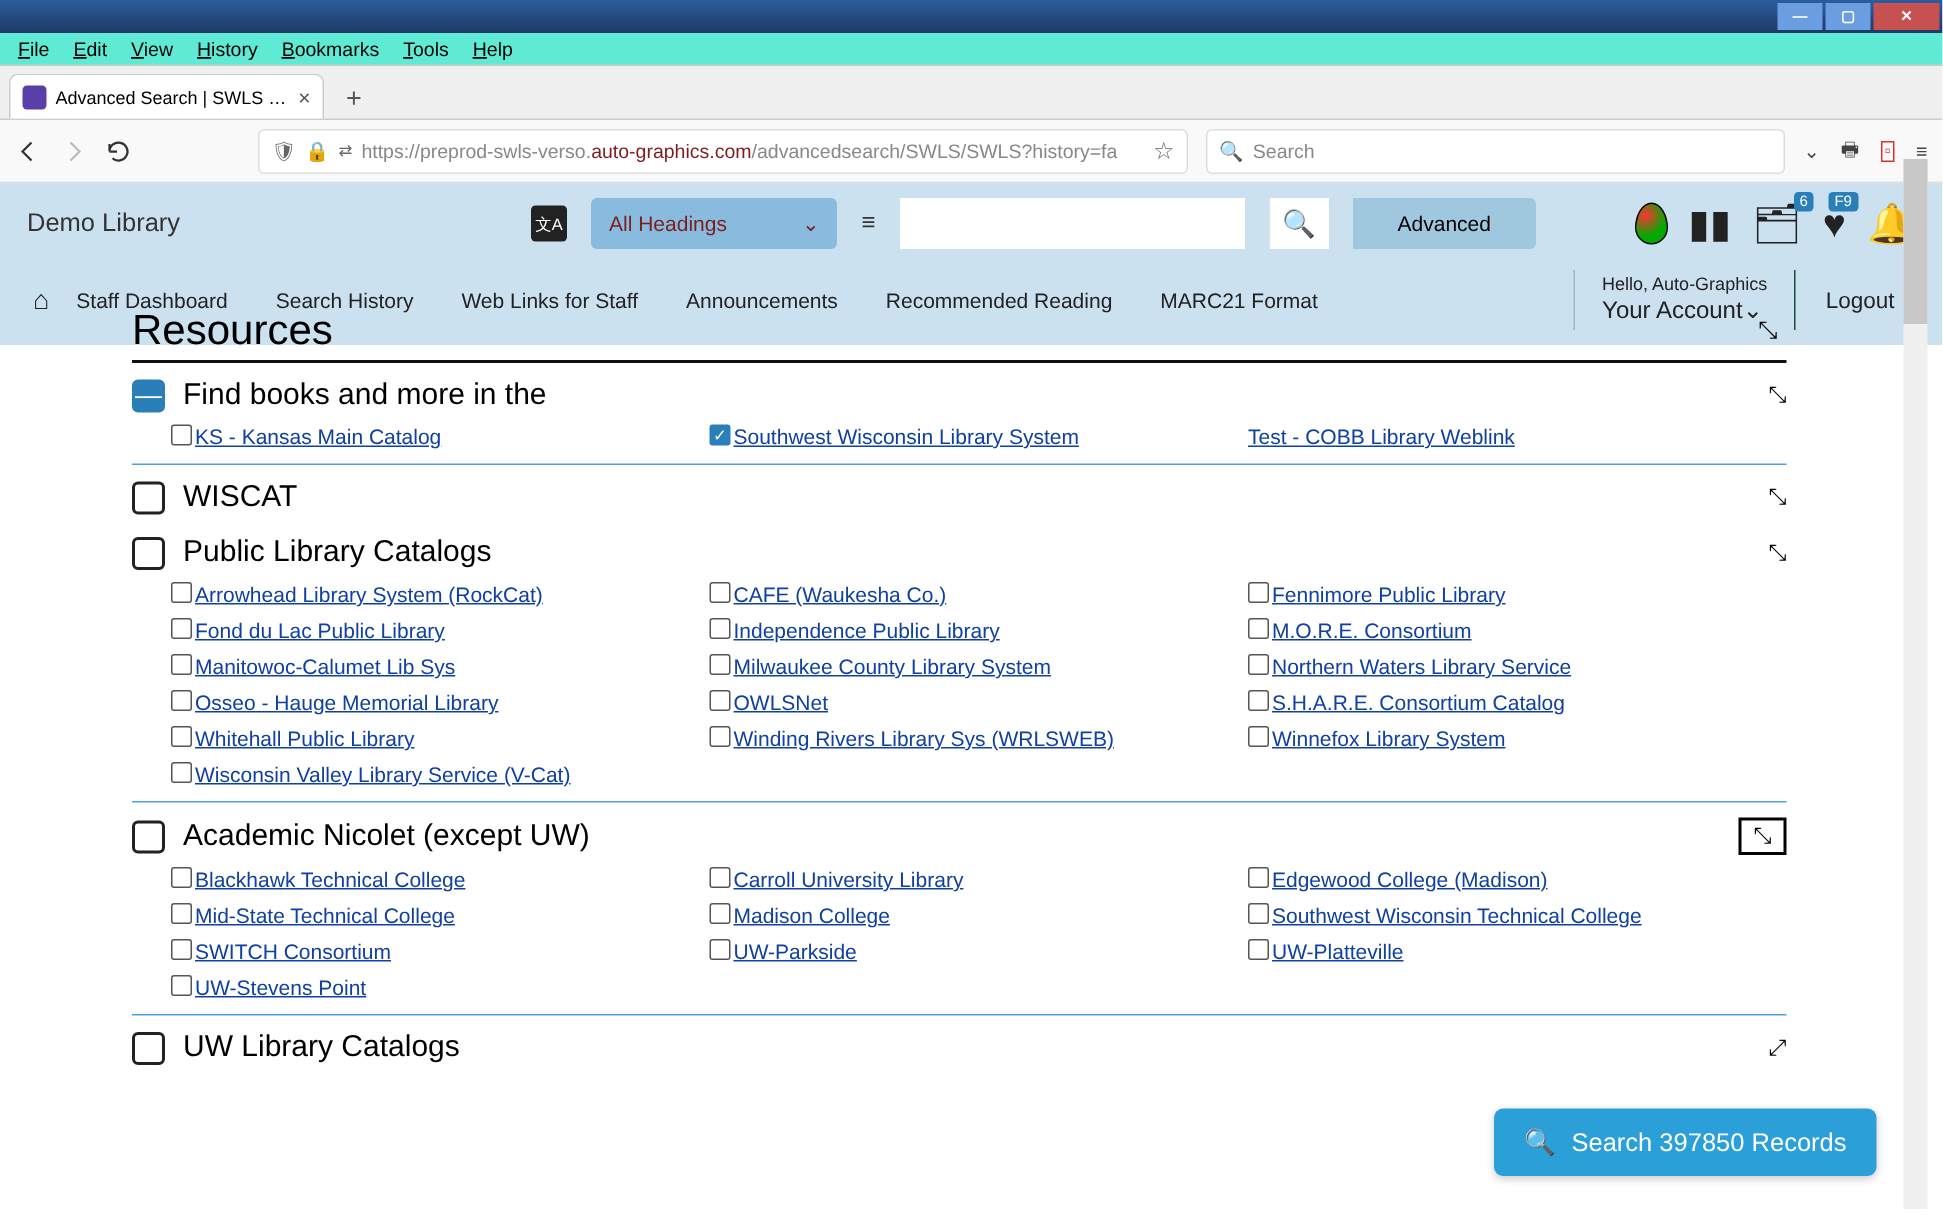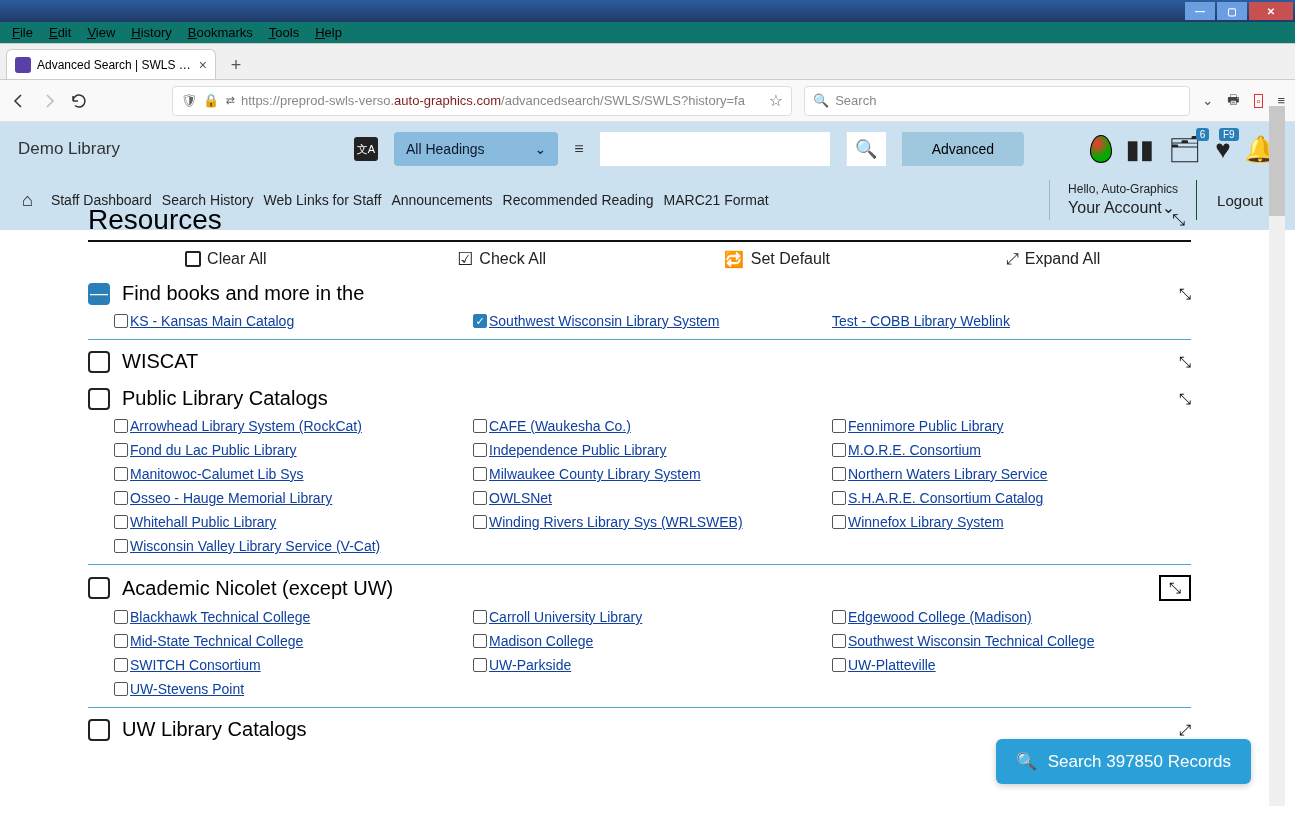--- a/index.html
+++ b/index.html
@@ -4,21 +4,21 @@
 <style>
 * { margin: 0; padding: 0; box-sizing: border-box; }
 body { font-family: "Segoe UI", Arial, sans-serif; font-size: 13px; background: #fff; overflow: hidden; }
 
 
 .win-title { height: 22px; background: linear-gradient(#2d5c9e,#1e3a66); display: flex; justify-content: flex-end; align-items: center; }
 .win-btn { width: 30px; height: 18px; margin-right: 2px; display: flex; align-items: center; justify-content: center; background: #6a9ee0; color: #fff; font-size: 10px; font-weight: bold; }
 .win-btn.close { background: #c75050; width: 44px; }
 
 
-.menubar { height: 22px; background: #0f766e; display: flex; align-items: center; padding: 0 4px; border-bottom: 1px solid #ccc; }
+.menubar { height: 22px; background: #5eead4; display: flex; align-items: center; padding: 0 4px; border-bottom: 1px solid #ccc; }
 .menubar span { padding: 2px 8px; text-decoration: underline; text-decoration-color: transparent; }
 .menubar span::first-letter { text-decoration: underline; }
 
 
 .tabstrip { height: 36px; background: #f0f0f0; display: flex; align-items: flex-end; padding: 0 6px; border-bottom: 1px solid #ccc; }
 .tab { background: #fff; border: 1px solid #ccc; border-bottom: none; border-radius: 6px 6px 0 0; height: 30px; display: flex; align-items: center; padding: 0 8px; gap: 6px; max-width: 210px; }
 .favicon { width: 16px; height: 16px; background: #5a3fa8; border-radius: 3px; display: inline-block; }
 .tab-title { font-size: 12px; white-space: nowrap; overflow: hidden; text-overflow: ellipsis; flex: 1; }
 .tab-close { font-size: 14px; color: #555; }
 .newtab { width: 28px; height: 28px; display: flex; align-items: center; justify-content: center; font-size: 18px; color: #555; margin-left: 6px; }
@@ -32,21 +32,21 @@
 .urlbox .dom { color: #7f1d1d; }
 .star { font-size: 16px; color: #666; }
 .searchbox { flex: 1; height: 30px; border: 1px solid #ddd; border-radius: 4px; display: flex; align-items: center; padding: 0 8px; gap: 6px; background: #fff; color: #888; }
 .right-icons { display: flex; gap: 14px; align-items: center; color: #444; }
 
 
 .app-header { background: #cbe1f0; padding: 10px 18px 0; }
 .app-top { display: flex; align-items: center; gap: 16px; }
 .brand { font-size: 17px; color: #333; flex: 0 0 320px; }
 .lang-icn { width: 24px; height: 24px; background: #222; color: #fff; display: flex; align-items: center; justify-content: center; font-size: 11px; border-radius: 3px; }
-.heading-sel { background: #88bbdd; border-radius: 4px; height: 34px; display: flex; align-items: center; padding: 0 12px; gap: 50px; color: #0f172a; font-size: 14px; }
+.heading-sel { background: #88bbdd; border-radius: 4px; height: 34px; display: flex; align-items: center; padding: 0 12px; gap: 50px; color: #7f1d1d; font-size: 14px; }
 .db-icn { color: #333; font-size: 16px; }
 .search-field { background: #fff; height: 34px; width: 230px; border-radius: 0; }
 .search-mag { background: #fff; height: 34px; width: 40px; display: flex; align-items: center; justify-content: center; color: #4aa3d9; font-size: 18px; border-left: 1px solid #e5e5e5; }
 .adv-btn { background: #9fc7de; height: 34px; padding: 0 30px; display: flex; align-items: center; font-size: 14px; border-radius: 0 4px 4px 0; }
 .spacer { flex: 1; }
 .hdr-icons { display: flex; gap: 14px; align-items: center; }
 .hdr-ic { position: relative; font-size: 26px; color: #222; }
 .badge { position: absolute; top: -6px; right: -8px; background: #2a7fb8; color: #fff; font-size: 10px; padding: 1px 4px; border-radius: 3px; }
 .balloon { width: 22px; height: 28px; background: radial-gradient(circle at 30% 30%, #f33, #0a0 60%); border-radius: 50% 50% 50% 50% / 60% 60% 40% 40%; border: 1px solid #000; }
 
@@ -73,21 +73,21 @@
 
 .group { margin: 0 70px; }
 .group-hdr { display: flex; align-items: center; gap: 12px; padding: 10px 0 4px; }
 .grp-cbx { width: 22px; height: 22px; border: 2px solid #222; border-radius: 4px; display: flex; align-items: center; justify-content: center; color: #fff; font-size: 18px; }
 .grp-cbx.indet { background: #2a7fb8; border-color: #2a7fb8; }
 .grp-title { font-size: 20px; flex: 1; }
 .grp-collapse { font-size: 15px; }
 .grp-collapse.boxed { border: 2px solid #000; padding: 2px 8px; }
 
 .grid3 { display: grid; grid-template-columns: 1fr 1fr 1fr; row-gap: 8px; padding: 4px 0 10px 26px; border-bottom: 1px solid #4aa3d9; }
-.item { display: flex; align-items: center; gap: 2px; font-size: 14px; }
+.item { display: flex; align-items: flex-start; gap: 2px; font-size: 14px; }
 .itm-cbx { width: 14px; height: 14px; border: 1.5px solid #555; border-radius: 2px; display: inline-flex; align-items: center; justify-content: center; flex-shrink: 0; }
 .itm-cbx.checked { background: #2a7fb8; border-color: #2a7fb8; color: #fff; font-size: 11px; }
 .item a { color: #1040a0; text-decoration: underline; }
 
 .fab { position: absolute; right: 44px; bottom: 34px; background: #2a9fd8; color: #fff; padding: 12px 20px; border-radius: 6px; font-size: 17px; display: flex; align-items: center; gap: 10px; box-shadow: 0 2px 6px rgba(0,0,0,.2); }
 
 svg { display: block; }
 </style>
 </head>
 <body>
@@ -173,21 +173,21 @@
     <div class="hdr-icons">
       <div class="balloon"></div>
       <div class="hdr-ic">▮▮</div>
       <div class="hdr-ic">🗂<span class="badge">6</span></div>
       <div class="hdr-ic">♥<span class="badge">F9</span></div>
       <div class="hdr-ic">🔔</div>
     </div>
   </div>
   <div class="app-nav">
     <span class="home-icn">⌂</span>
-    <span id="navlinks" style="display: inline-flex; gap: 10px; align-items: center;">
+    <span id="navlinks" style="display: inline-flex; gap: 32px; align-items: center;">
         <span>Staff Dashboard</span>
         <span>Search History</span>
         <span>Web Links for Staff</span>
         <span>Announcements</span>
         <span>Recommended Reading</span>
         <span>MARC21 Format</span>
       </span>
     <div class="acct-block">
       <div class="acct-inner">
         <div class="hello">Hello, Auto-Graphics</div>
@@ -200,38 +200,20 @@
 
 <div class="scrollbar">
     <div class="scrollthumb"></div>
   </div>
 
 <div class="content">
   <div class="rsrc-row">
     <div class="rsrc-title">Resources</div>
     <div class="collapse-ic">⤡</div>
   </div>
-  <div class="toolbar">
-    <div>
-        <span class="cbx-outline"></span>
-        <span>Clear All</span>
-      </div>
-    <div>
-        <span style="font-size:18px;">☑</span>
-        <span>Check All</span>
-      </div>
-    <div>
-        <span>🔁</span>
-        <span>Set Default</span>
-      </div>
-    <div>
-        <span>⤢</span>
-        <span>Expand All</span>
-      </div>
-  </div>
   <div id="groups">
       <div class="group">
         <div class="group-hdr">
           <div class="grp-cbx indet">—</div>
           <div class="grp-title">Find books and more in the</div>
           <div class="grp-collapse">⤡</div>
         </div>
         <div class="grid3">
           <div class="item">
             <span class="itm-cbx"></span>

